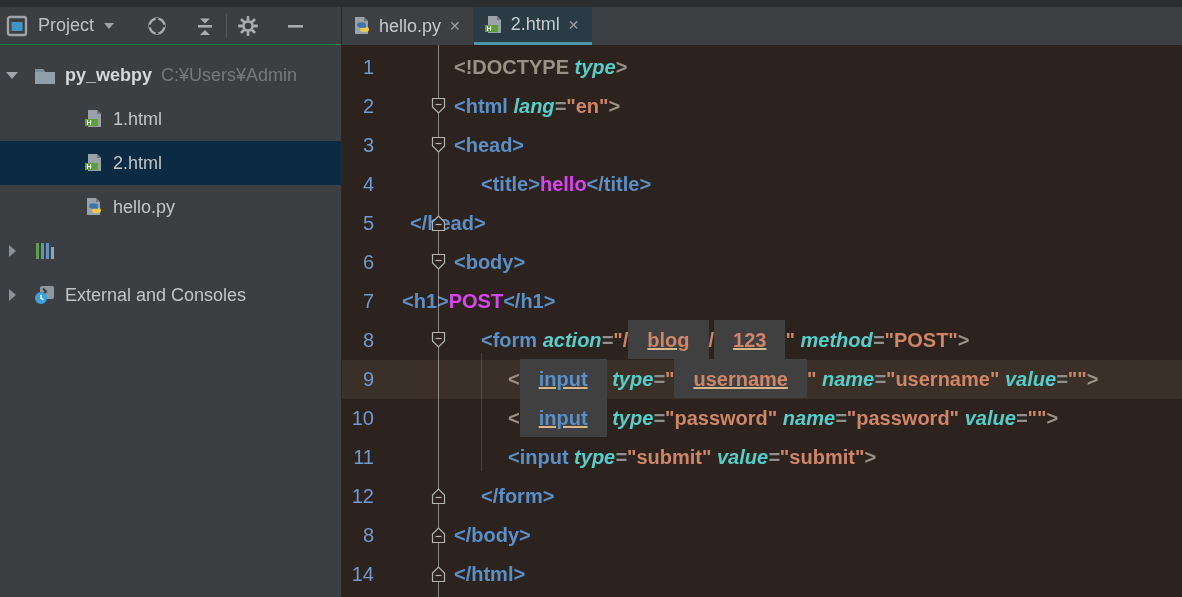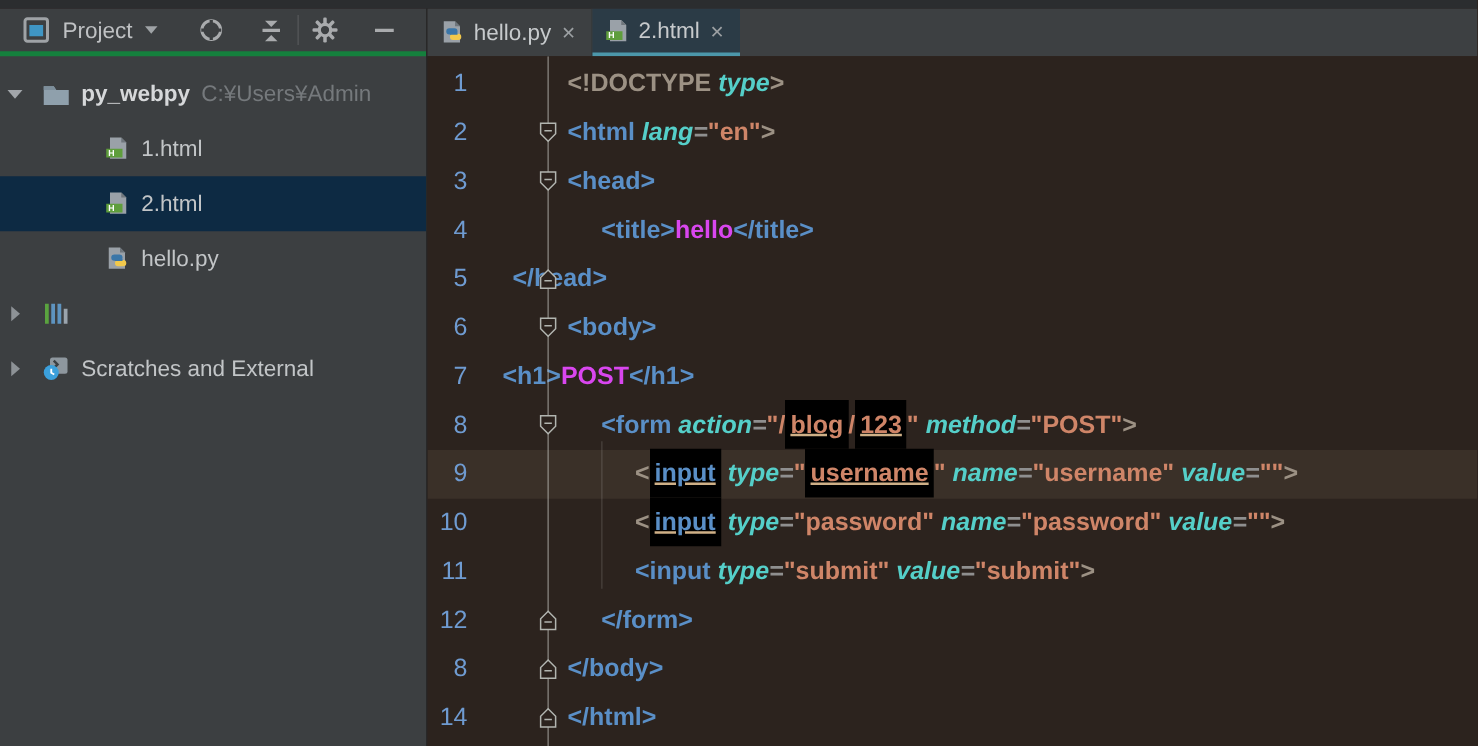--- a/index.html
+++ b/index.html
@@ -4,21 +4,21 @@
 <style>
   * { margin:0; padding:0; box-sizing:border-box; }
   html,body { width:1182px; height:597px; overflow:hidden; }
   body { position:relative; background:#2C231E; font-family:"Liberation Sans", sans-serif; }
 
   
   .top-strip { position:absolute; left:0; top:0; width:1182px; height:7px; background:#2B2D2F; }
 
   
   .project-panel { position:absolute; left:0; top:7px; width:341px; height:590px; background:#3C3F41; overflow:hidden; }
-  .panel-header { height:38px; display:flex; align-items:center; border-bottom:4px solid #15803d; padding-left:16px; }
+  .panel-header { height:38px; display:flex; align-items:center; border-bottom:1px solid #15803d; padding-left:4px; }
   .panel-title { color:#BFC1C3; font-size:18px; margin-left:8px; }
   .hdr-caret { width:0; height:0; border-left:5px solid transparent; border-right:5px solid transparent; border-top:6px solid #9FA3A6; margin-left:10px; }
   .hdr-btn { display:flex; align-items:center; justify-content:center; width:26px; height:26px; }
   .hdr-sep { width:1px; height:24px; background:#55585A; margin:0 8px; }
   .sp { margin-left:22px; }
 
   .tree { padding-top:8px; }
   .trow { height:44px; display:flex; align-items:center; white-space:nowrap; overflow:hidden; }
   .trow.sel { background:#0D2A43; }
   .arr { width:16px; height:16px; margin-left:4px; flex:0 0 16px; display:flex; align-items:center; justify-content:center; }
@@ -50,21 +50,21 @@
   .fold-vline { position:absolute; left:96px; top:0; bottom:0; width:1px; background:rgba(190,190,185,.65); z-index:5; }
   .indent-guide { position:absolute; left:139px; top:308px; height:118px; width:1px; background:rgba(255,255,255,.14); z-index:4; }
 
   
   .tg { color:#5A8FC7; }
   .at { color:#55CFC9; font-style:italic; }
   .st { color:#CF8568; }
   .eq { color:#8F8F8F; font-style:italic; }
   .tx { color:#d946ef; }
   .gy { color:#9C9184; }
-  .hl { background:#000000; padding:9px 4px 8px; }
+  .hl { background:#404040; padding:9px 19px 8px; }
   .ul { text-decoration:underline; text-decoration-color:rgba(230,195,150,.9); }
   .ctext, .crow { color:#D3C5B0; }
 </style>
 </head>
 <body>
 
 <div class="top-strip"></div>
 
 <div class="project-panel">
   <div class="panel-header">
@@ -172,21 +172,21 @@
       <div class="trow">
         <span class="arr collapsed"></span>
         <span class="ticon">
           <svg width="22" height="20" viewBox="0 0 22 20">
             <rect x="6" y="1" width="14" height="13" rx="2" fill="#8E979E"></rect>
             <path d="M9 3.5l3 3-3 3" stroke="#3C4043" stroke-width="2" fill="none"></path>
             <circle cx="7" cy="13" r="6" fill="#3BA0DC"></circle>
             <path d="M7 10v3.2l2.4 1.4" stroke="#ffffff" stroke-width="1.5" fill="none"></path>
           </svg>
         </span>
-        <span class="tlabel">Scratches and External</span>
+        <span class="tlabel">External and Consoles</span>
       </div>
     </div>
 </div>
 
 <div class="editor-area">
   <div class="tabbar">
       <div class="tab">
         <span style="display:flex;">
           <svg width="20" height="20" viewBox="0 0 20 20">
             <path d="M3 1h9l4 4v13H3z" fill="#9AA1A8"></path>

